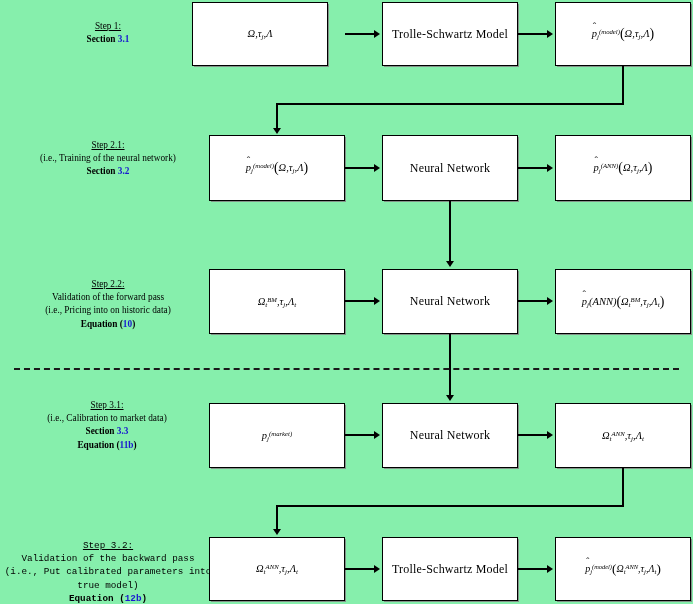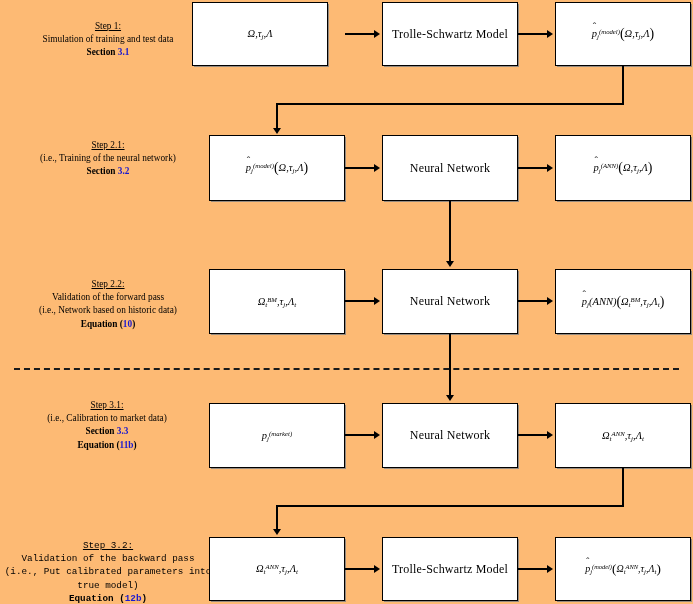--- a/index.html
+++ b/index.html
@@ -8,21 +8,21 @@
     background: #ffffff;
   }
   body {
     font-family: "Liberation Serif", "DejaVu Serif", serif;
     color: #000000;
   }
   #canvas {
     position: relative;
     width: 693px;
     height: 604px;
-    background: #fdba74;
+    background: #86efac;
     overflow: hidden;
   }
 
   
   .fc-box {
     position: absolute;
     box-sizing: border-box;
     border: 1px solid #000000;
     background: #ffffff;
     display: flex;
@@ -128,34 +128,33 @@
     border-top: 2.4px dashed #1a1a1a;
   }
 </style>
 </head>
 <body>
 
 <div id="canvas">
 
   <div class="step-label" style="left:8px; top:20px;">
     <span class="sl-title">Step 1:</span>
-    <span class="sl-line">Simulation of training and test data</span>
     <span class="sl-bold"><span>Section </span><span class="accent">3.1</span></span>
   </div>
 
   <div class="step-label" style="left:8px; top:139px;">
     <span class="sl-title">Step 2.1:</span>
     <span class="sl-line">(i.e., Training of the neural network)</span>
     <span class="sl-bold"><span>Section </span><span class="accent">3.2</span></span>
   </div>
 
   <div class="step-label" style="left:8px; top:278px;text-align:center;">
     <span class="sl-title">Step 2.2:</span>
     <span class="sl-line">Validation of the forward pass</span>
-    <span class="sl-line">(i.e., Network based on historic data)</span>
+    <span class="sl-line">(i.e., Pricing into on historic data)</span>
     <span class="sl-bold"><span>Equation (</span><span class="accent">10</span><span>)</span></span>
   </div>
 
   <div class="step-label" style="left:7px; top:399px;">
     <span class="sl-title">Step 3.1:</span>
     <span class="sl-line">(i.e., Calibration to market data)</span>
     <span class="sl-bold"><span>Section </span><span class="accent">3.3</span></span>
     <span class="sl-bold"><span>Equation (</span><span class="accent">11b</span><span>)</span></span>
   </div>
 

